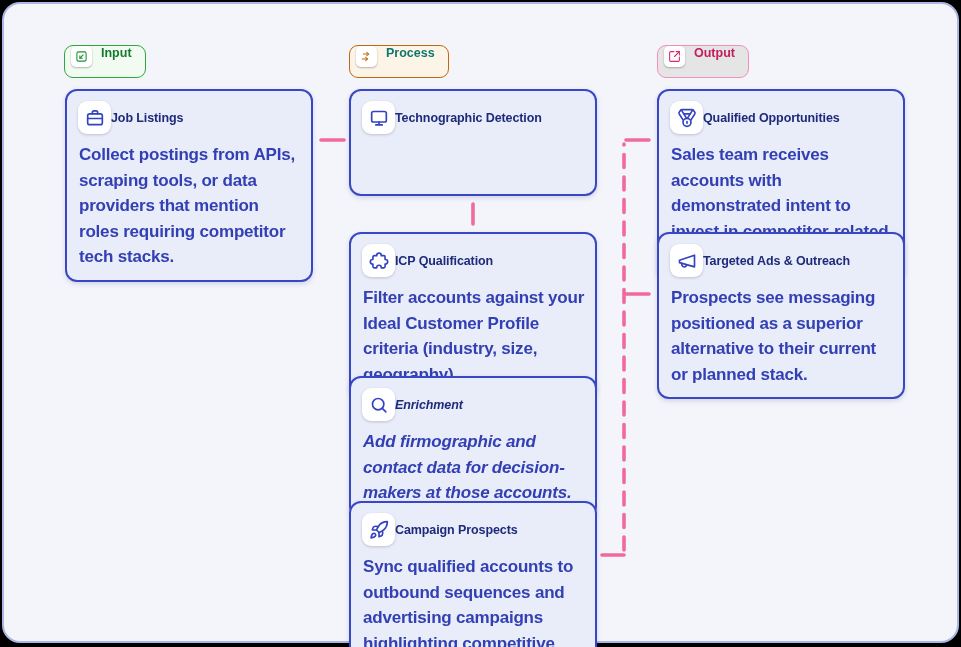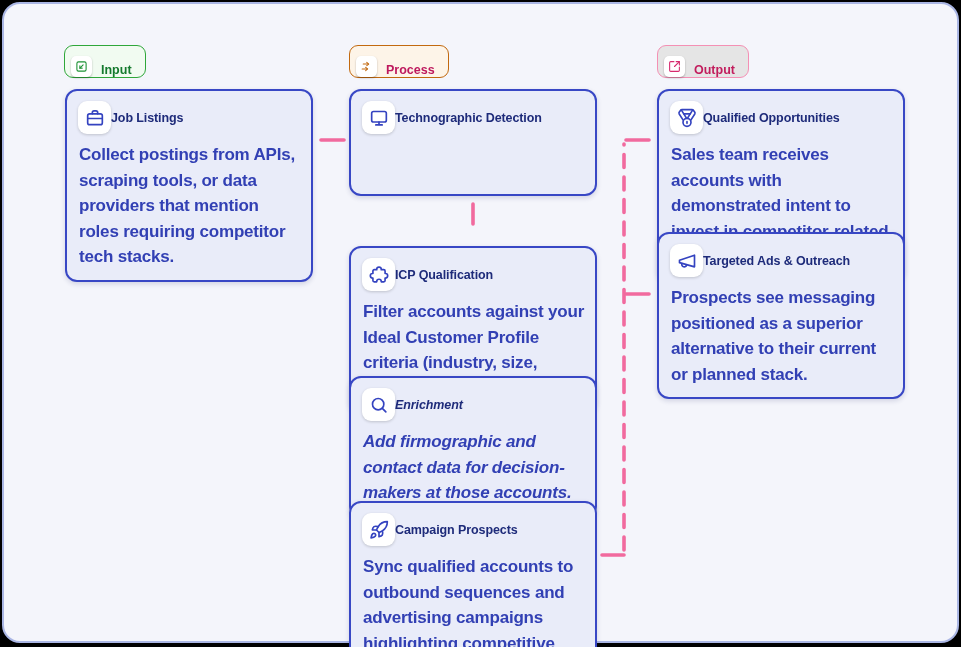--- a/index.html
+++ b/index.html
@@ -6,32 +6,32 @@
   body{
     width:961px;height:647px;background:#000;overflow:hidden;position:relative;
     font-family:"Liberation Sans", sans-serif;
   }
   .canvas{
     position:absolute;left:2px;top:2px;width:953px;height:637px;
     background:#f4f5fb;border:2px solid #aab6e4;border-radius:18px;
   }
   
   .badge{
-    position:absolute;display:flex;align-items:flex-end;gap:9px;height:33px;
+    position:absolute;display:flex;align-items:flex-start;gap:9px;height:33px;
     padding:0 13px 0 6px;border-radius:9px;border:1.5px solid;box-sizing:border-box;
     font-size:12.5px;font-weight:700;
   }
   .badge .ibox{
     width:21px;height:21px;background:#fff;border-radius:5px;
     box-shadow:0 1px 2px rgba(0,0,0,.28);
     display:flex;align-items:center;justify-content:center;flex:0 0 auto;
   }
   .badge-input{left:60px;top:41px;background:#f1fbf1;border-color:#2fa73a;color:#157a2e;}
   .badge-input .ibox{color:#1d9235;}
-  .badge-process{left:345px;top:41px;background:#fdf4e8;border-color:#c2690f;color:#be185d;}
+  .badge-process{left:345px;top:41px;background:#fdf4e8;border-color:#c2690f;color:#0f766e;}
   .badge-process .ibox{color:#c2690f;}
   .badge-output{left:653px;top:41px;background:#e5e5e5;border-color:#f490b4;color:#c21d5d;}
   .badge-output .ibox{color:#d62a6e;}
   .badge svg{width:13px;height:13px;}
   
   .card{
     position:absolute;width:248px;box-sizing:border-box;
     background:#e9ecf9;border:2px solid #3847c5;border-radius:12px;
     box-shadow:0 2px 5px rgba(30,40,100,.16);
     padding:10px 10px 10px 11px;
@@ -43,21 +43,21 @@
     display:flex;align-items:center;justify-content:center;flex:0 0 auto;
   }
   .card .ibox svg{width:20px;height:20px;}
   .card-title{font-size:12.5px;font-weight:700;color:#1e2b7a;letter-spacing:-.1px;}
   .card-body{
     font-size:17px;line-height:1.5;font-weight:600;color:#3240b4;
     letter-spacing:-.2px;padding-left:1px;
   }
   #card-job{left:61px;top:85px;min-height:108px;}
   #card-tech{left:345px;top:85px;min-height:107px;}
-  #card-icp{left:345px;top:228px;min-height:109px;margin-top:14px;}
+  #card-icp{left:345px;top:228px;min-height:109px;}
   #card-enrich{left:345px;top:372px;min-height:90px;font-style:italic;}
   #card-campaign{left:345px;top:497px;min-height:110px;}
   #card-qualified{left:653px;top:85px;min-height:107px;}
   #card-targeted{left:653px;top:228px;min-height:107px;}
   
   .connectors{position:absolute;left:0;top:0;pointer-events:none;}
   .connectors path{stroke:#f16a9e;stroke-width:3.6;fill:none;stroke-linecap:round;stroke-linejoin:round;}
   .dashed{stroke-dasharray:13 9.5;}
   svg.icon{fill:none;stroke:currentColor;stroke-width:2;stroke-linecap:round;stroke-linejoin:round;}
 </style>

